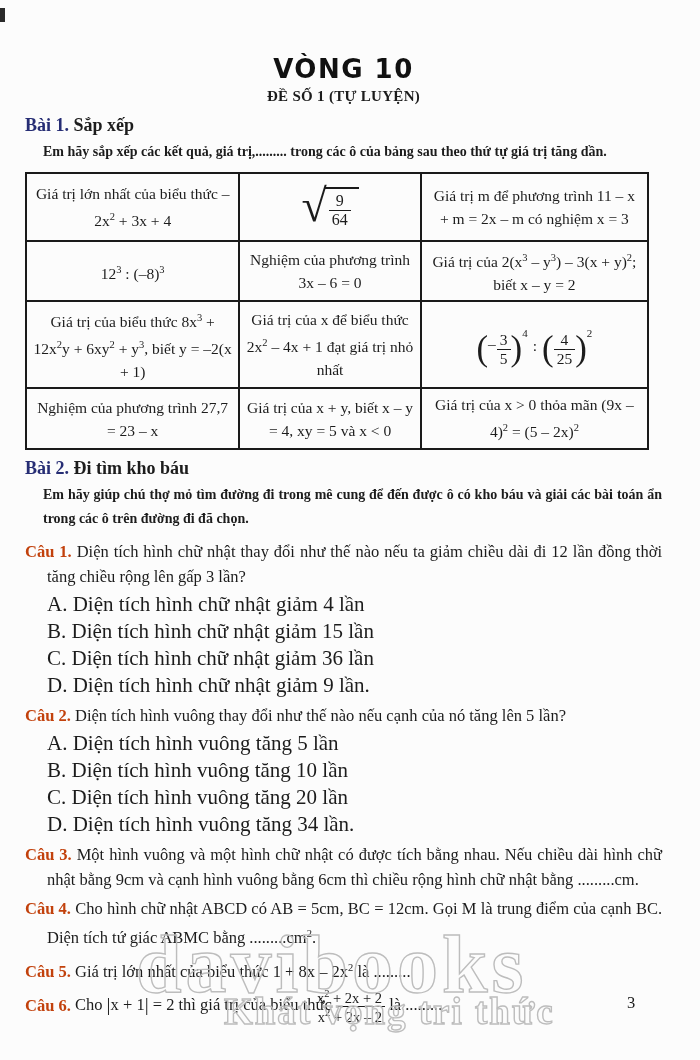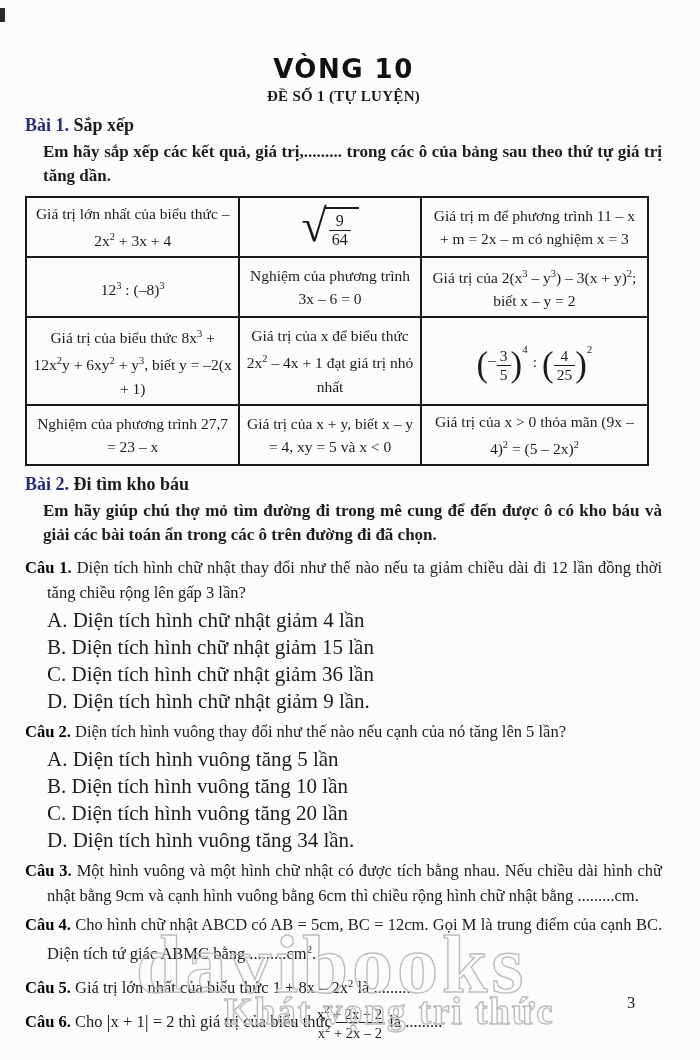--- a/index.html
+++ b/index.html
@@ -5,31 +5,31 @@
   html,body{margin:0;padding:0;}
   .page{width:700px;height:1060px;position:relative;background:#fcfcfc;
         font-family:"Liberation Serif",serif;color:#1c1c1c;overflow:hidden;}
   .content{padding:54px 38px 0 25px;}
   .corner-artifact{position:absolute;left:0;top:8px;width:5px;height:14px;background:#2a2a2a;}
   .title{margin:0 0 4px;text-align:center;font-family:"DejaVu Sans",sans-serif;
          font-weight:bold;font-size:26px;letter-spacing:1.5px;color:#111;}
   .subtitle{margin:2px 0 10px;text-align:center;font-size:15px;font-weight:bold;letter-spacing:.3px;}
   .bai{font-weight:bold;font-size:18px;margin:4px 0;}
   .blabel{color:#262d74;}
-  .intro{font-weight:bold;font-size:17px;line-height:24px;margin:2px 0 8px;
+  .intro{font-weight:bold;font-size:14px;line-height:24px;margin:2px 0 8px;
          padding-left:18px;text-align:justify;}
   .sort-table{border-collapse:collapse;width:624px;margin:4px 0 8px;}
   .sort-table td{border:2px solid #1a1a1a;text-align:center;vertical-align:middle;
          font-size:15.5px;line-height:23px;padding:4px 6px;}
-  .r1{height:60px;}.r2{height:50px;}.r3{height:70px;}.r4{height:50px;}
+  .r1{height:68px;}.r2{height:50px;}.r3{height:70px;}.r4{height:50px;}
   .c1{width:214px;}.c2{width:182px;}.c3{width:228px;}
   sup{font-size:10.5px;}
   .q{font-size:16.5px;line-height:25px;margin:4px 0 2px;padding-left:22px;
      text-indent:-22px;text-align:justify;}
-  .qlabel{font-weight:bold;color:#000000;}
+  .qlabel{font-weight:bold;color:#c2410c;}
   .opt{font-size:21px;line-height:27px;margin:0;padding-left:22px;}
   
   .frac{display:inline-block;vertical-align:middle;text-align:center;line-height:1.15;}
   .fn{display:block;padding:0 3px;}
   .fd{display:block;border-top:1.4px solid #1a1a1a;padding:0 3px;text-align:right;}
   .sqrt{display:inline-flex;align-items:flex-start;}
   .rad{font-size:46px;line-height:.92;font-weight:400;margin-right:-3px;}
   .rc{border-top:2px solid #1a1a1a;margin-top:2px;padding:3px 8px 0 5px;font-size:16px;}
   .bp{font-size:225%;font-weight:400;vertical-align:middle;line-height:1;}
   .bx{font-size:11px;vertical-align:16px;}

